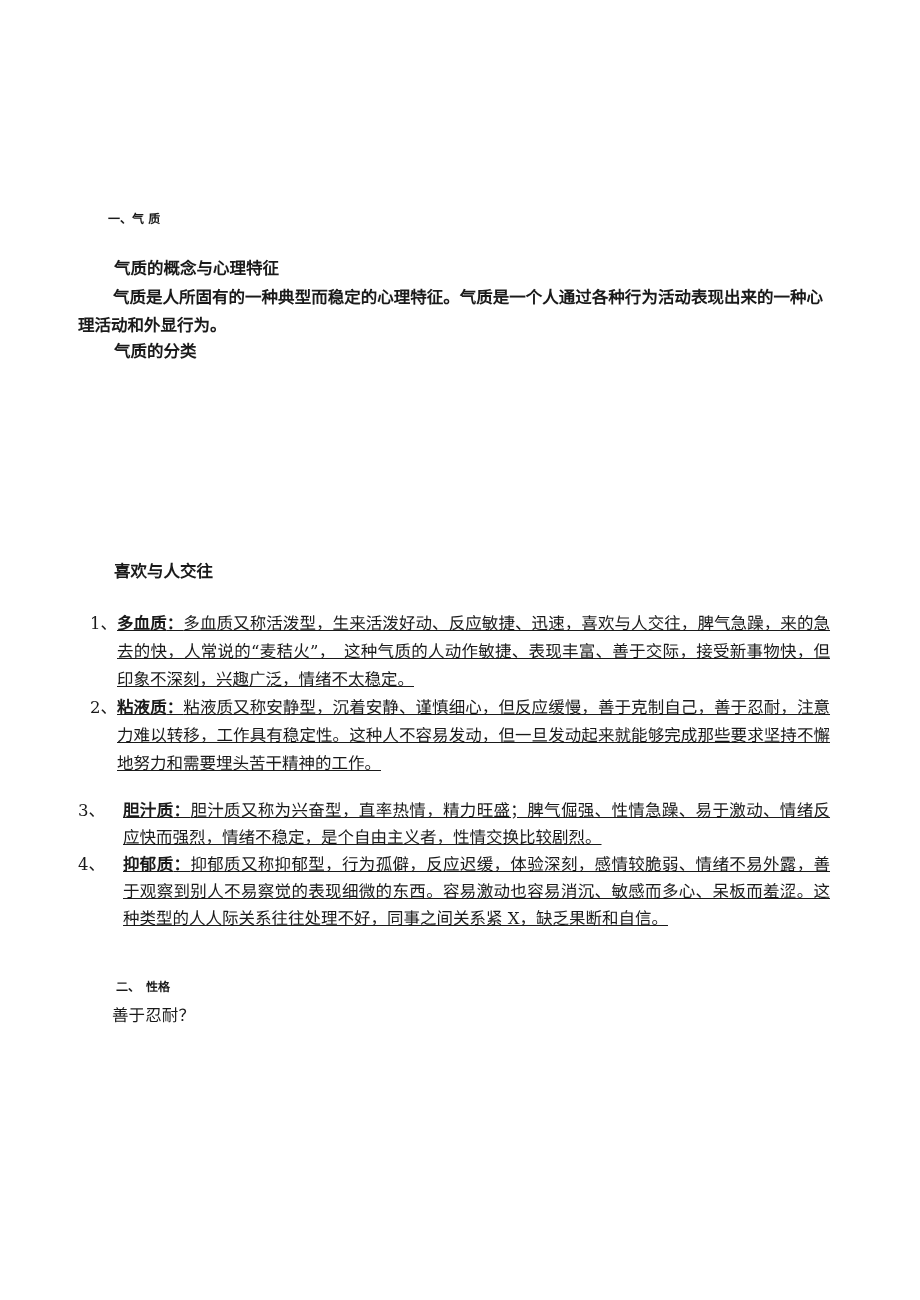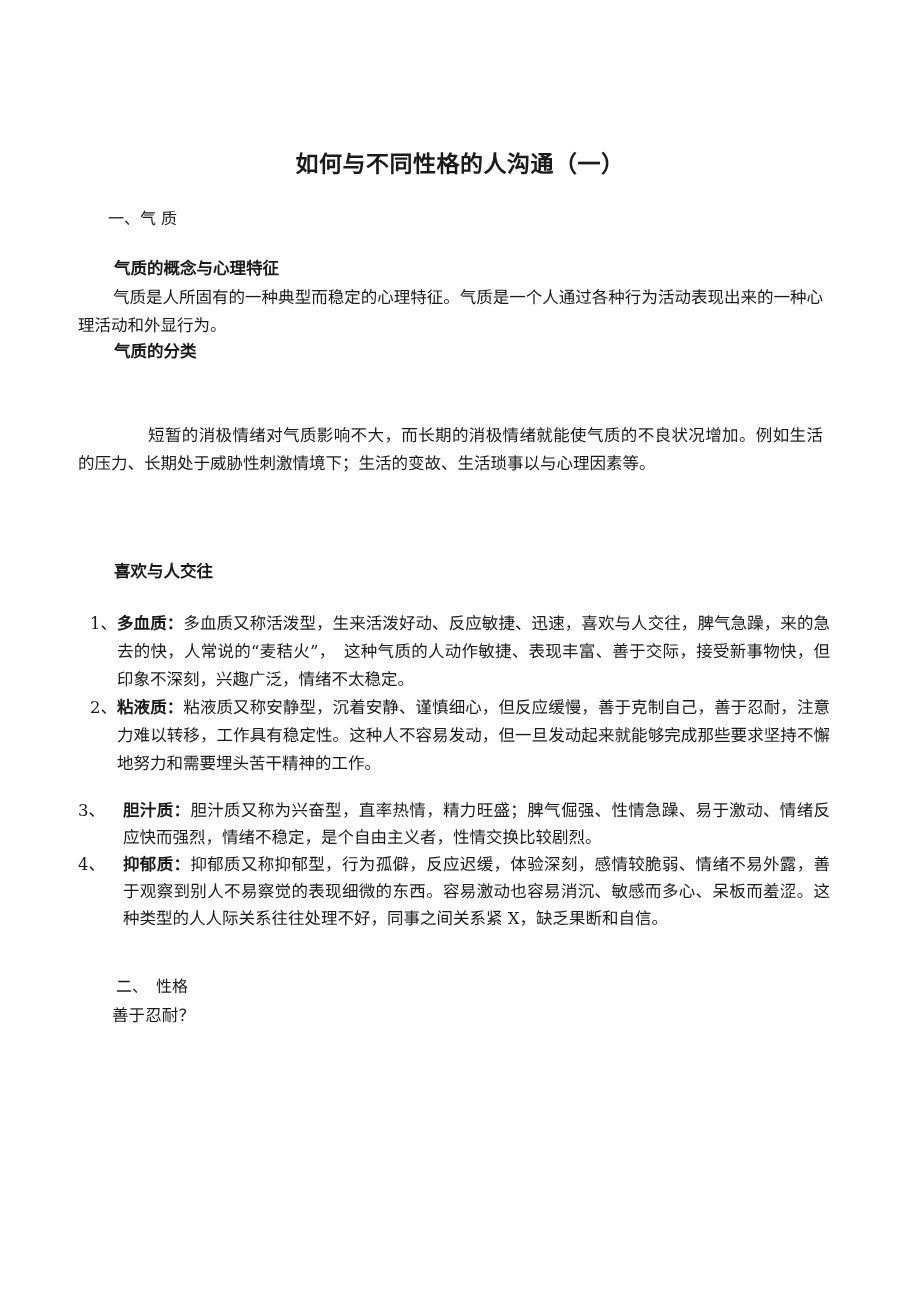--- a/index.html
+++ b/index.html
@@ -39,22 +39,22 @@
     line-height: 27.5px;
     text-align: justify;
     text-justify: inter-ideograph;
     letter-spacing: 0.1px;
   }
   .bold { font-weight: bold; }
 
   
   .sec-h1 {
     position: absolute;
-    font-size: 16px;
-    font-weight: normal;
+    font-size: 12px;
+    font-weight: bold;
     line-height: 26px;
   }
 
   
   .sub-h {
     position: absolute;
     font-size: 16.5px;
     font-weight: bold;
     line-height: 26px;
     text-align: center;
@@ -84,47 +84,44 @@
   }
   .li .num {
     position: absolute;
     left: 0;
     top: 0;
     width: 40px;
     text-align: left;
   }
   .li .body {
     display: block;
+    text-decoration: underline;
   }
   .li-a { left: 90px; }
   .li-a .body { margin-left: 27px; }
   .li-b { left: 78px; }
   .li-b .body { margin-left: 45px; }
 </style>
 </head>
 <body>
 
 <div class="page">
 
-  <h1 class="doc-title">如何与不同性格的人沟通（一）</h1>
 
   <div class="sec-h1" style="left:108px; top:206px;">一、气 质</div>
 
   <div class="sub-h" style="left:114px; top:256px;">气质的概念与心理特征</div>
 
-  <div class="para" style="top:284px;">
+  <div class="para" style="top:284px;font-weight:bold;">
     <span class="ind1">气质是人所固有的一种典型而稳定的心理特征。气质是一个人通过各种行为活动表现出来的一种心理活动和外显行为。</span>
   </div>
 
   <div class="sub-h" style="left:114px; top:339px;">气质的分类</div>
 
 
-  <div class="para" style="top:422px;">
-    <span class="ind2">短暂的消极情绪对气质影响不大，而长期的消极情绪就能使气质的不良状况增加。例如生活的压力、长期处于威胁性刺激情境下；生活的变故、生活琐事以与心理因素等。</span>
-  </div>
 
 
   <div class="sub-h" style="left:114px; top:559px;">喜欢与人交往</div>
 
   <div class="li li-a" style="top:610px; width:740px;">
     <span class="num">1、</span>
     <span class="body"><span class="bold">多血质</span><span class="bold">：</span><span>多血质又称活泼型，生来活泼好动、反应敏捷、迅速，喜欢与人交往，脾气急躁，来的急去的快，人常说的“麦秸火”，　这种气质的人动作敏捷、表现丰富、善于交际，接受新事物快，但印象不深刻，兴趣广泛，情绪不太稳定。</span></span>
   </div>
 
   <div class="li li-a" style="top:694px; width:740px;">

